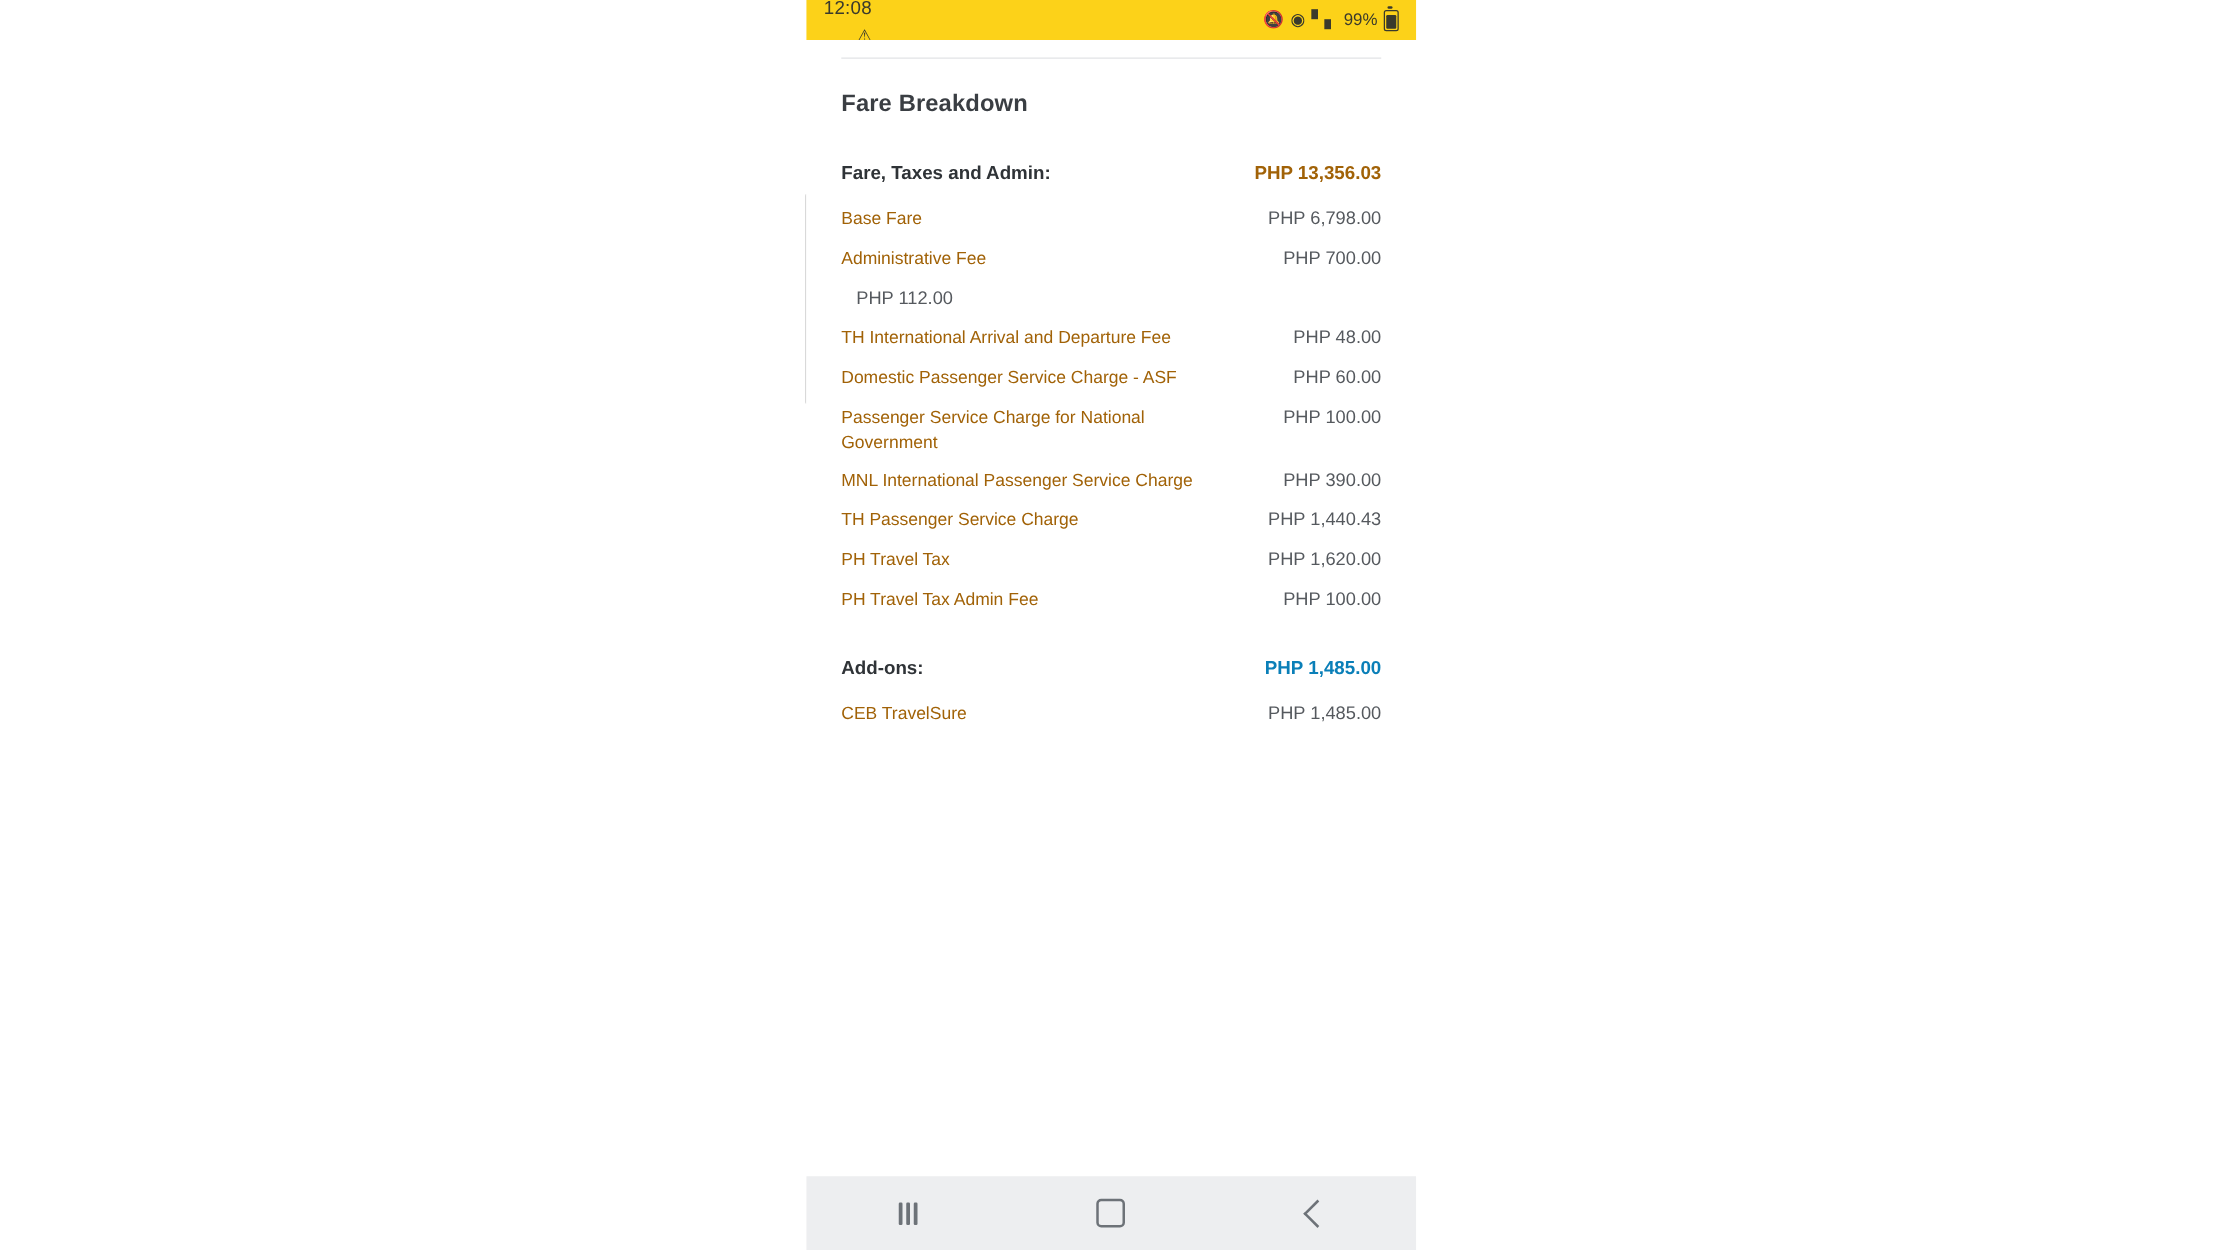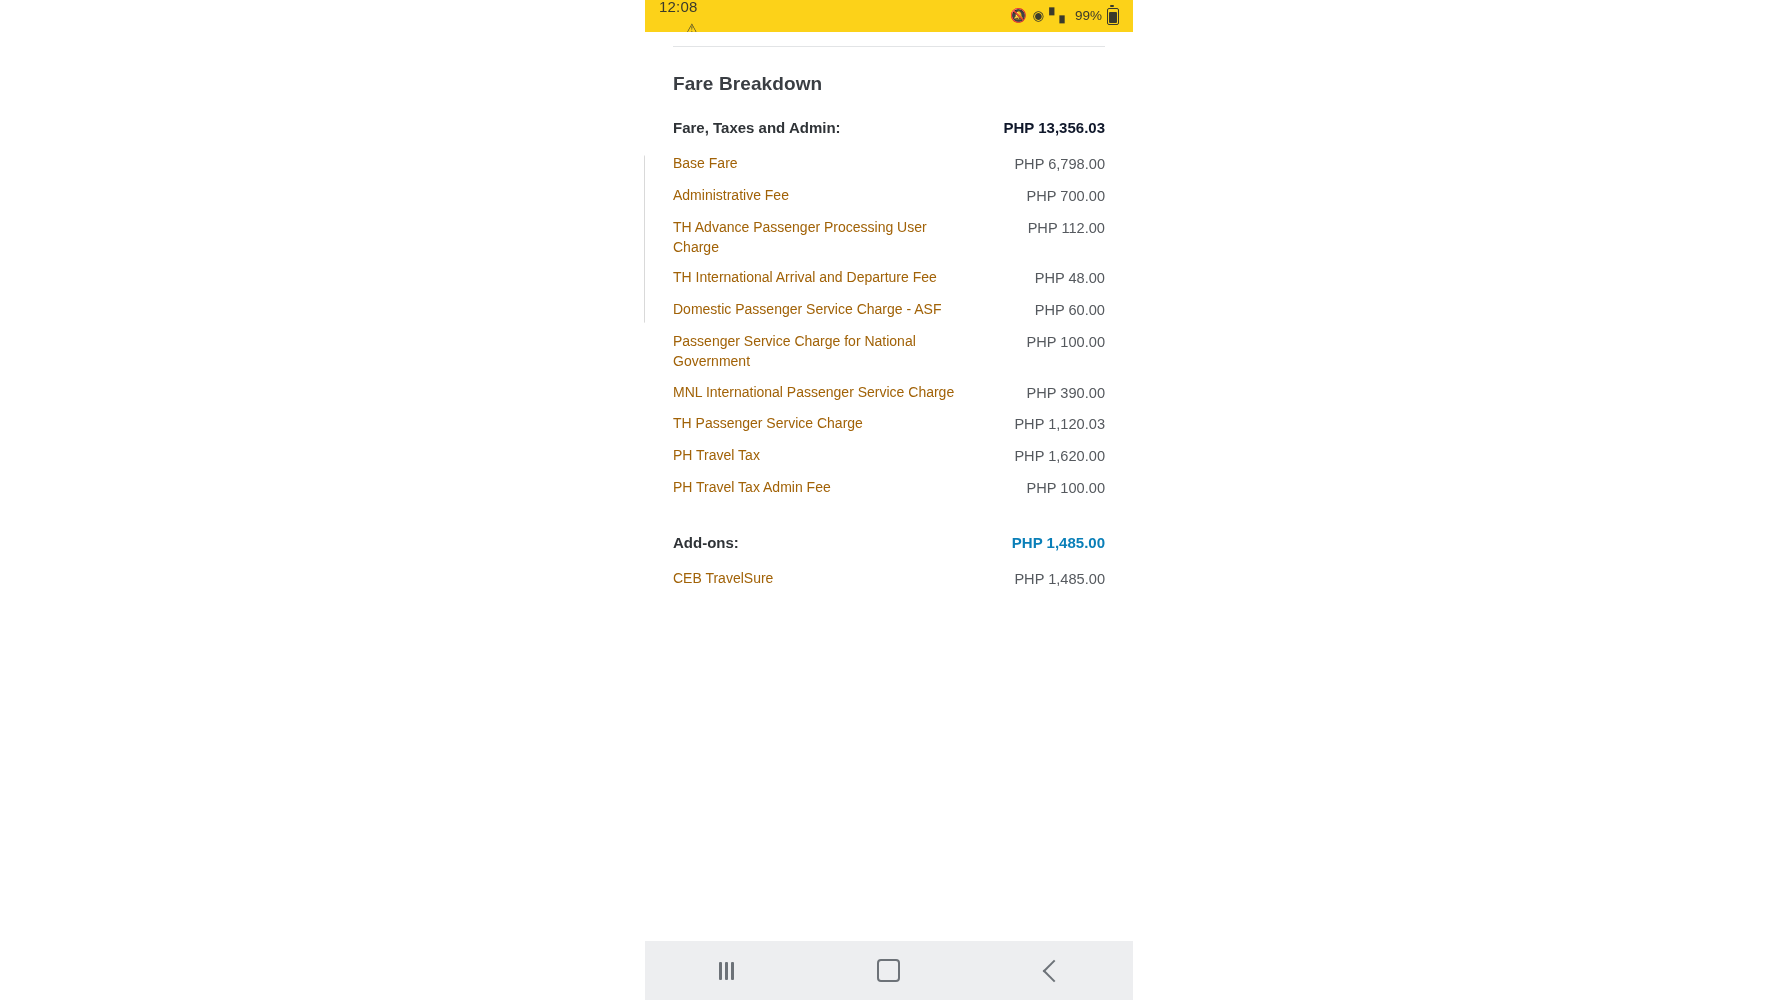--- a/index.html
+++ b/index.html
@@ -125,21 +125,21 @@
   .divider {
     height: 1px;
     background: #e2e4e6;
     margin: 14px 28px 0 28px;
   }
 
   .section-title {
     font-size: 19px;
     font-weight: bold;
     color: #3a3e43;
-    margin: 26px 0 22px 0;
+    margin: 26px 0 33px 0;
     letter-spacing: .1px;
   }
 
   .row {
     display: flex;
     justify-content: space-between;
     align-items: flex-start;
     margin-bottom: 11px;
     line-height: 1.42;
   }
@@ -251,55 +251,54 @@
     <div class="content">
 
 
       <div class="divider"></div>
 
       <div class="pad">
         <div class="section-title">Fare Breakdown</div>
 
         <div class="row summary">
           <div class="label">Fare, Taxes and Admin:</div>
-          <div class="amount accent" style="color: #0f172a;">PHP 13,356.03</div>
+          <div class="amount accent" style="color: #a16207;">PHP 13,356.03</div>
         </div>
 
         <div id="fare-items">
             <div class="row">
               <div class="label">Base Fare</div>
               <div class="amount">PHP 6,798.00</div>
             </div>
             <div class="row">
               <div class="label">Administrative Fee</div>
               <div class="amount">PHP 700.00</div>
             </div>
             <div class="row">
-              <div class="label">TH Advance Passenger Processing User Charge</div>
               <div class="amount">PHP 112.00</div>
             </div>
             <div class="row">
               <div class="label">TH International Arrival and Departure Fee</div>
               <div class="amount">PHP 48.00</div>
             </div>
             <div class="row">
               <div class="label">Domestic Passenger Service Charge - ASF</div>
               <div class="amount">PHP 60.00</div>
             </div>
             <div class="row">
               <div class="label">Passenger Service Charge for National Government</div>
               <div class="amount">PHP 100.00</div>
             </div>
             <div class="row">
               <div class="label">MNL International Passenger Service Charge</div>
               <div class="amount">PHP 390.00</div>
             </div>
             <div class="row">
               <div class="label">TH Passenger Service Charge</div>
-              <div class="amount">PHP 1,120.03</div>
+              <div class="amount">PHP 1,440.43</div>
             </div>
             <div class="row">
               <div class="label">PH Travel Tax</div>
               <div class="amount">PHP 1,620.00</div>
             </div>
             <div class="row">
               <div class="label">PH Travel Tax Admin Fee</div>
               <div class="amount">PHP 100.00</div>
             </div>
           </div>

